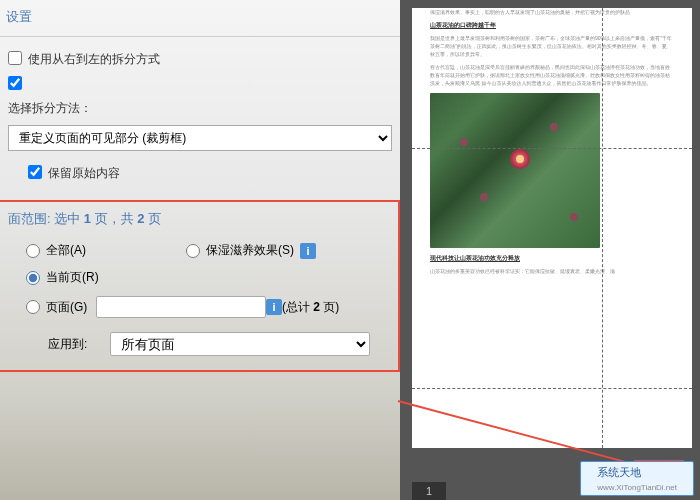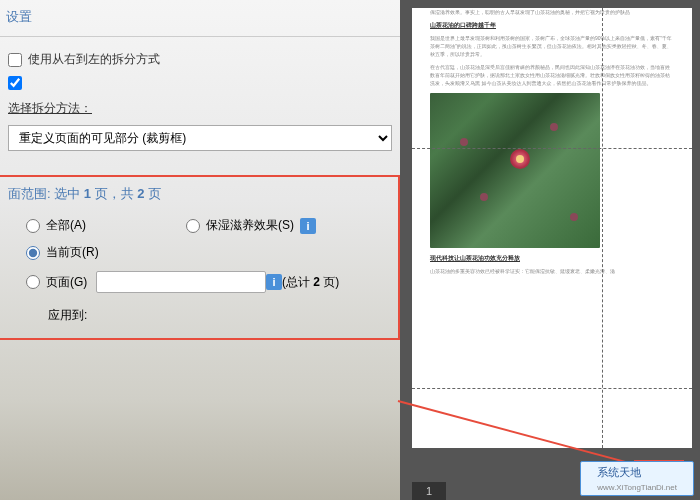--- a/index.html
+++ b/index.html
@@ -4,26 +4,26 @@
 <style>
 * { box-sizing: border-box; margin: 0; padding: 0; }
 body { font-family: "Microsoft YaHei", Arial, sans-serif; font-size: 12px; background: #fff; width: 700px; height: 500px; overflow: hidden; position: relative; }
 
 .container { display: flex; height: 500px; }
 .left-panel { width: 400px; background: linear-gradient(to bottom, #f5f5f5, #e8e8e8 40%, #d0cfc7 80%, #b8b5a8); padding: 0; position: relative; }
 .right-panel { flex: 1; background: #555; padding: 8px 0 0 12px; position: relative; }
 
 .settings-label { color: #4a7ab3; font-size: 13px; padding: 8px 0 10px 6px; border-bottom: 1px solid #ccc; margin-bottom: 10px; }
 
-.option-row { padding: 4px 8px; display: flex; align-items: center; gap: 6px; }
+.option-row { padding: 4px 8px; display: flex; align-items: flex-start; gap: 6px; }
 .option-row label { color: #333; }
 input[type="checkbox"], input[type="radio"] { width: 14px; height: 14px; }
 input[type="radio"]:checked { accent-color: #4a7ab3; }
 
-.method-label { padding: 6px 8px 4px 8px; color: #333; text-decoration: underline; }
+.method-label { padding: 6px 8px 4px 8px; color: #333; }
 .select-box { margin: 4px 8px 10px 8px; width: calc(100% - 16px); padding: 4px 6px; border: 1px solid #aaa; border-radius: 0; background: #fff; font-size: 12px; }
 
 .indent { margin-left: 20px; }
 
 .range-section { border: 2px solid #e74c3c; border-top: 2px solid #e74c3c; border-bottom: 2px solid #e74c3c; border-right: 2px solid #e74c3c; border-left: none; margin-top: 14px; padding: 8px 8px 14px 8px; position: relative; }
 .range-title { color: #4a7ab3; font-size: 13px; margin-bottom: 10px; }
 .range-title b { font-weight: bold; }
 
 .radio-group { display: flex; flex-wrap: wrap; gap: 10px 40px; padding: 4px 18px; }
 .radio-item { display: flex; align-items: center; gap: 6px; min-width: 120px; }
@@ -72,20 +72,24 @@
     </div>
     <div class="option-row">
       <input type="checkbox" checked="" style="">
     </div>
 
     <div class="method-label">选择拆分方法：</div>
     <select class="select-box">
       <option>重定义页面的可见部分 (裁剪框)</option>
     </select>
 
+    <div class="option-row indent">
+      <input type="checkbox" checked="" style="">
+      <label>保留原始内容</label>
+    </div>
 
     <div class="range-section">
       <div class="range-title">
         <span>面范围: 选中 </span><b>1</b><span> 页，共 </span><b>2</b><span> 页</span>
       </div>
 
       <div class="radio-group">
         <div class="radio-item">
           <input type="radio" name="rng" style="">
           <label>全部(A)</label>
@@ -108,20 +112,23 @@
         </div>
         <input type="text" class="page-input" style="">
         <span class="info-icon">i</span>
         <span>
           <span>(总计 </span><b>2</b><span> 页)</span>
         </span>
       </div>
 
       <div class="apply-row">
         <label>应用到:</label>
+        <select class="apply-select">
+          <option>所有页面</option>
+        </select>
       </div>
     </div>
   </div>
 
   <div class="right-panel">
     <div class="doc-page">
       <div class="doc-text">保湿滋养效果。事实上，聪明的古人早就发现了山茶花油的奥秘，并把它视为珍贵的护肤品</div>
       <div class="doc-heading">山茶花油的口碑跨越千年</div>
       <div class="doc-text">我国是世界上最早发现茶树和利用茶树的国家，茶树广布，全球茶油产量的90%以上来自油产量低，素有"千年茶树二两油"的说法，正因如此，虽山茶树生长繁茂，但山茶花油依法。相对其他实类败轻控秋、冬、春、夏、秋五季，所以珍贵异常。</div>
       <div class="doc-text">在古代宫廷，山茶花油是深受后宫佳丽青睐的养颜秘品，民间也因此深知山茶花油潜在茶花油功效，当地百姓数百年前就开始用它护肤，据说那北土家族女性用山茶花油滋细腻光滑。壮族和侗族女性用茶籽榨得的油茶枯洗发，头发顺滑又乌黑 如今山茶从美妆达人到普通大众，依然把山茶花油看作日常护肤保养的佳品。</div>

